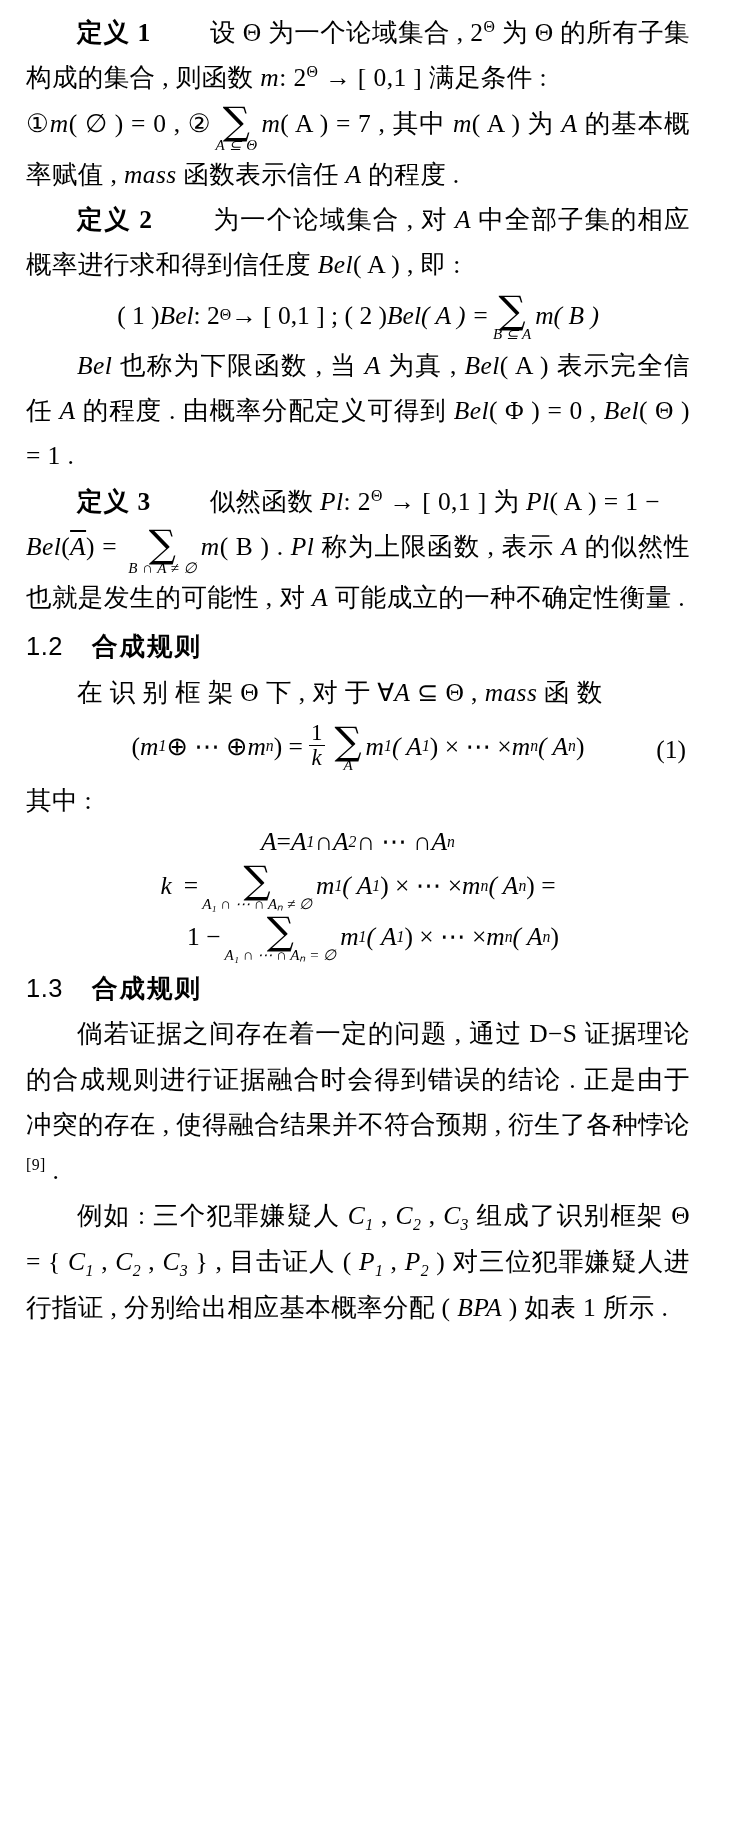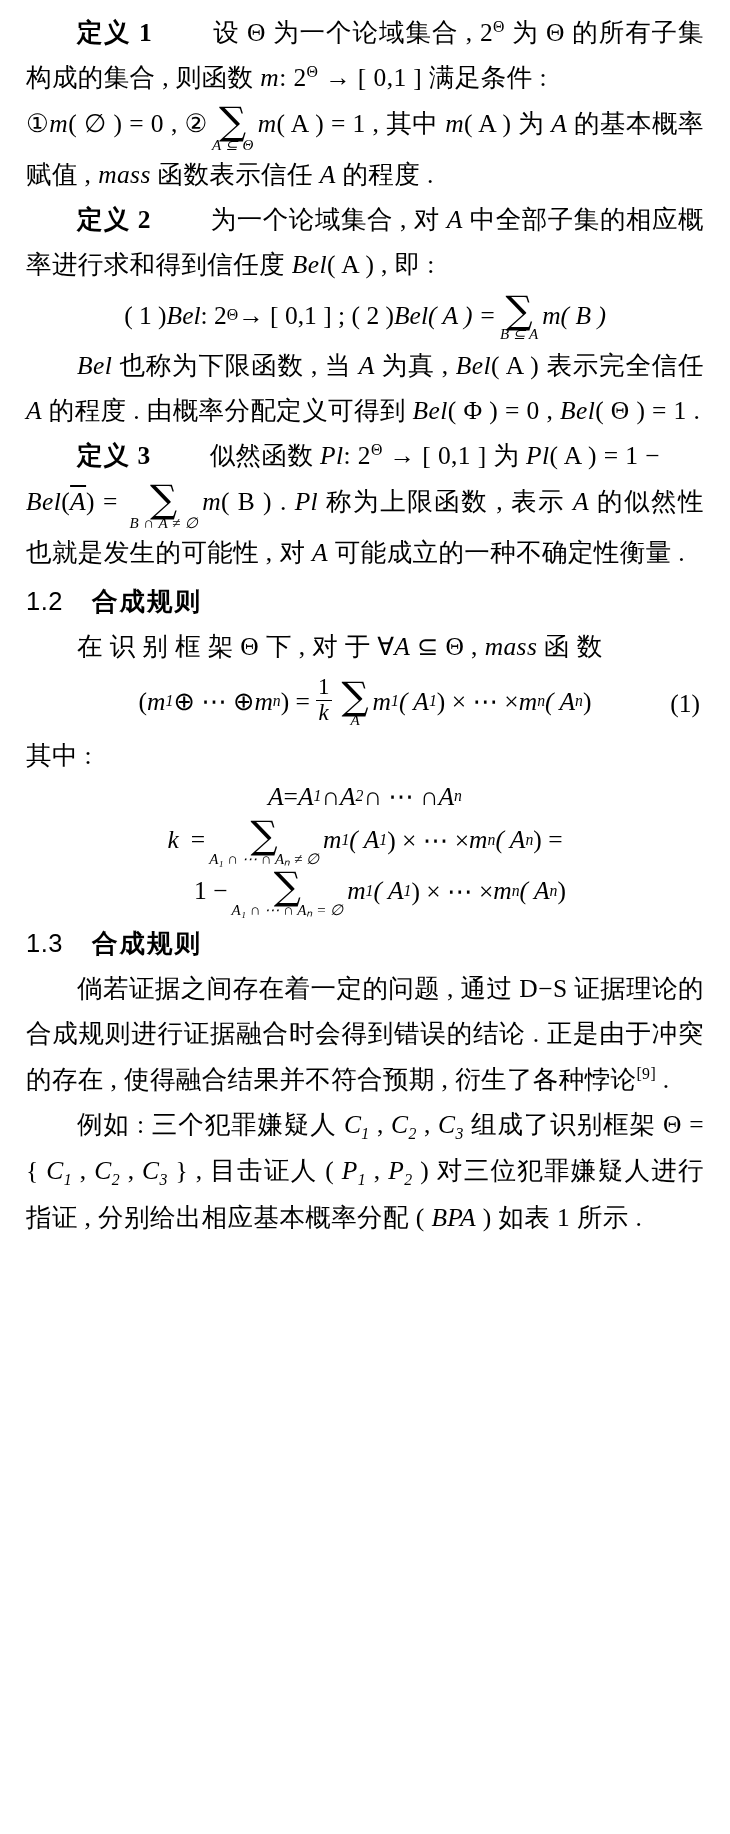--- a/index.html
+++ b/index.html
@@ -10,21 +10,21 @@
   body {
     width: 730px;
     min-height: 1834px;
     font-family: "Liberation Serif", serif;
     color: #000000;
   }
   .page {
     width: 730px;
     min-height: 1834px;
     box-sizing: border-box;
-    padding: 10px 26px 10px 26px;
+    padding: 10px 40px 10px 26px;
     position: relative;
   }
   .para {
     font-size: 25.5px;
     line-height: 1.78;
     text-align: justify;
     text-justify: inter-ideograph;
     margin: 0 0 0 0;
     letter-spacing: 0.4px;
   }
@@ -155,21 +155,21 @@
 
   <p class="para indent">
     <span class="defhead">定义 1</span>
     <span class="nbsp">　　</span><span>设 Θ 为一个论域集合 , 2</span><span class="sup">Θ</span><span> 为 Θ 的所有子集构成的集合 , 则函数 </span><span class="it">m</span><span>: 2</span><span class="sup">Θ</span><span> → [ 0,1 ] 满足条件 :</span>
   </p>
 
   <p class="para">
     <span>①</span><span class="it">m</span><span>( ∅ ) = 0 , ②</span><span class="sum">
         <span class="sig">∑</span>
         <span class="sub">A ⊆ Θ</span>
-      </span><span class="it">m</span><span>( A ) = 1 , 其中 </span><span class="it">m</span><span>( A ) 为 </span><span class="it">A</span><span> 的基本概率赋值 , </span><span class="it">mass</span><span> 函数表示信任 </span><span class="it">A</span><span> 的程度 .</span>
+      </span><span class="it">m</span><span>( A ) = 7 , 其中 </span><span class="it">m</span><span>( A ) 为 </span><span class="it">A</span><span> 的基本概率赋值 , </span><span class="it">mass</span><span> 函数表示信任 </span><span class="it">A</span><span> 的程度 .</span>
   </p>
 
   <p class="para indent">
     <span class="defhead">定义 2</span>
     <span class="nbsp">　　</span><span>为一个论域集合 , 对 </span><span class="it">A</span><span> 中全部子集的相应概率进行求和得到信任度 </span><span class="it">Bel</span><span>( A ) , 即 :</span>
   </p>
 
   <div class="eqrow">
     <span>( 1 )</span>
       <span class="it">Bel</span>

